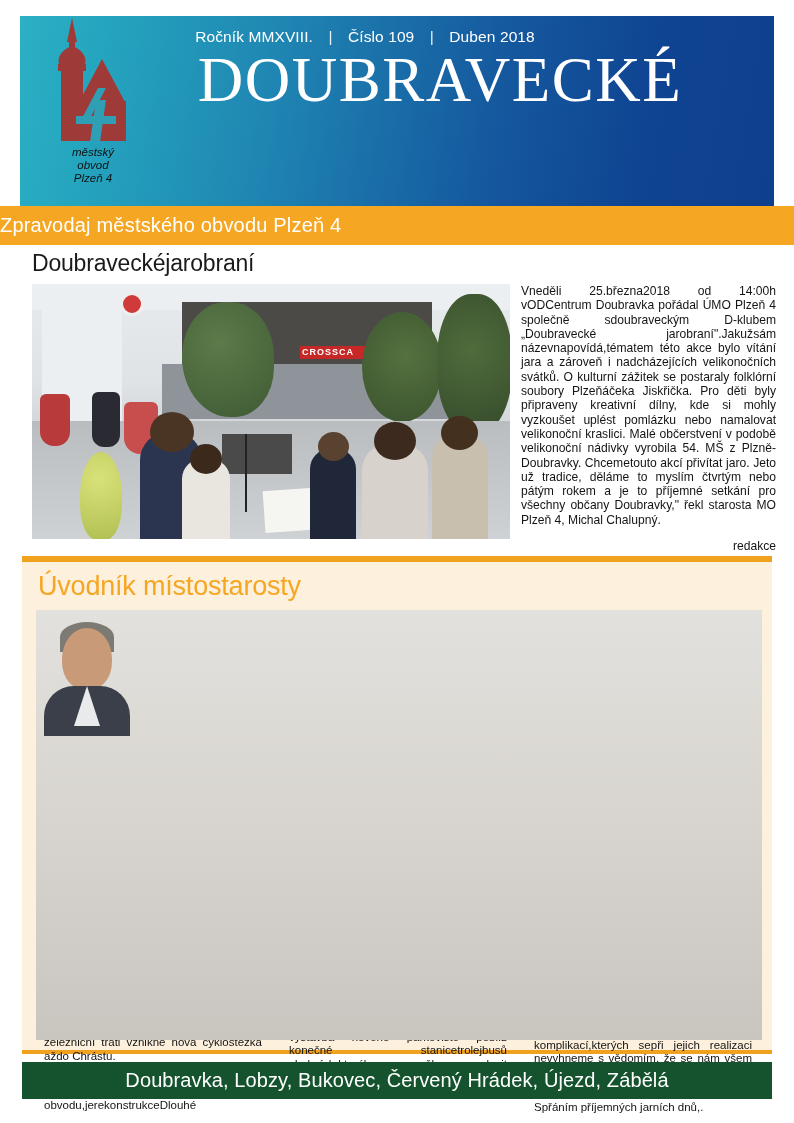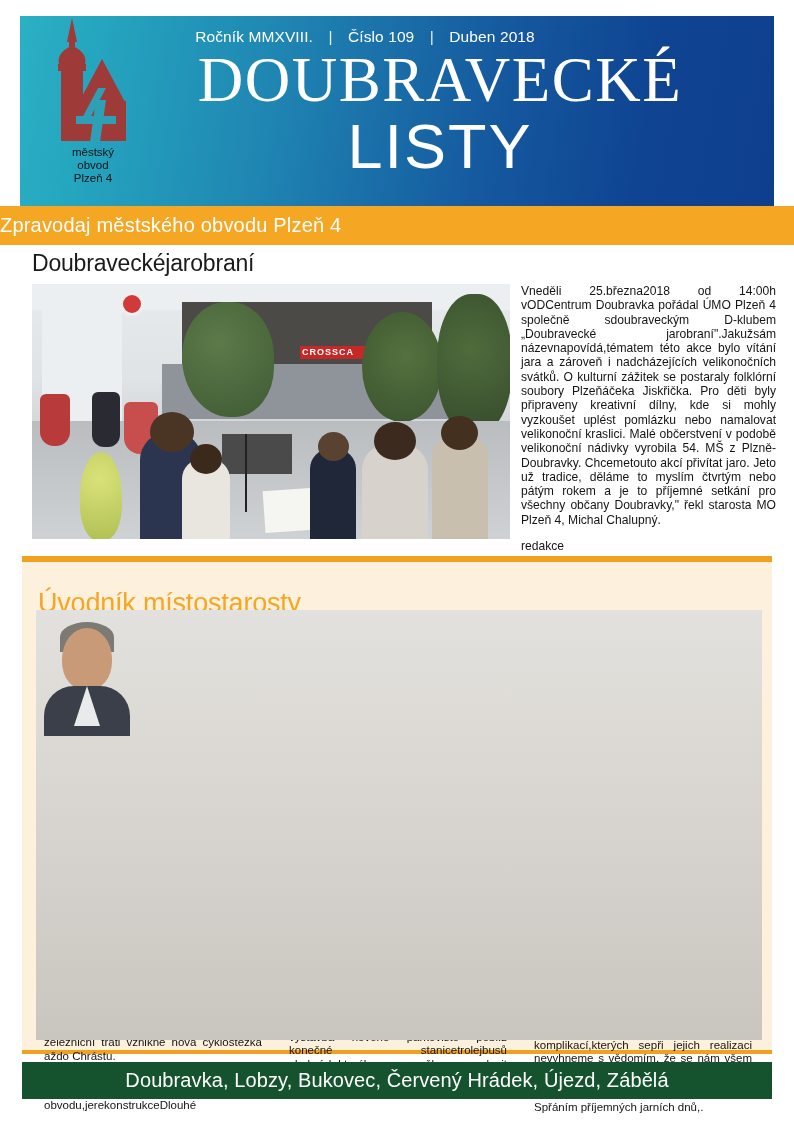--- a/index.html
+++ b/index.html
@@ -40,21 +40,21 @@
     font-size:63px;font-weight:400;letter-spacing:2px;margin-top:4px;
   }
 
   
   .logo{
     position:absolute;left:18px;top:0px;width:110px;height:190px;
   }
   .logo svg{display:block;}
   .logo-text{
     position:absolute;left:0;top:130px;width:110px;text-align:center;
-    color:#111;font-size:11.5px;line-height:1.15;font-weight:400;
+    color:#111;font-size:11.5px;line-height:1.15;font-weight:400;font-style:italic;
   }
 
   
   .subbar{
     position:absolute;left:0;top:206px;width:794px;height:39px;
     background:#f5a623;
     display:flex;align-items:center;justify-content:flex-start;
   }
   .subbar .txt{
     color:#ffffff;font-size:20px;letter-spacing:.2px;
@@ -70,31 +70,31 @@
   }
   .photo-main{
     position:absolute;left:32px;top:34px;width:478px;height:255px;
     overflow:hidden;background:#cfd4d8;
   }
   .art1-text{
     position:absolute;left:521px;top:34px;width:255px;
     font-size:12.1px;line-height:14.3px;text-align:justify;color:#141414;
   }
   .art1-text p{margin:0;}
-  .sig-right{margin-top:12px !important;}
+  .sig-right{text-align:right;margin-top:12px !important;}
 
   
   .edit{
     position:absolute;left:22px;top:556px;width:750px;height:488px;
     background:#fdf0dc;
     border-top:6px solid #f0a11e;
     border-bottom:4px solid #f0a11e;
   }
   .edit h2{
-    margin:0;padding:26px 0 3px 16px;
+    margin:0;padding:9px 0 3px 16px;
     font-size:27px;font-weight:400;color:#f5a623;letter-spacing:-.2px;
   }
   .edit-cols{
     position:absolute;left:14px;top:48px;width:726px;height:430px;
     display:flex;gap:11px;
   }
   .col{
     width:234px;font-size:11.5px;line-height:13.6px;text-align:justify;color:#141414;
   }
   .col p{margin:8px;}
@@ -156,21 +156,20 @@
   <div class="masthead">
     <div class="issueline">
       <span class="seg">Ročník MMXVIII.</span>
       <span class="sep">|</span>
       <span class="seg">Číslo 109</span>
       <span class="sep">|</span>
       <span class="seg">Duben 2018</span>
     </div>
     <div class="title-wrap">
       <div class="title-line1">DOUBRAVECKÉ</div>
-      <div class="title-line2">LISTY</div>
     </div>
 
     <div class="logo">
       <svg width="110" height="135" viewBox="0 0 110 135">
 
         <polygon points="34,2 39,26 29,26" fill="#9e3a38"></polygon>
         <rect x="31" y="24" width="6" height="10" fill="#9e3a38"></rect>
 
         <path d="M34 30 C46 34 50 44 46 50 L22 50 C18 44 22 34 34 30 Z" fill="#9e3a38"></path>
         <rect x="20" y="48" width="28" height="7" fill="#9e3a38"></rect>

